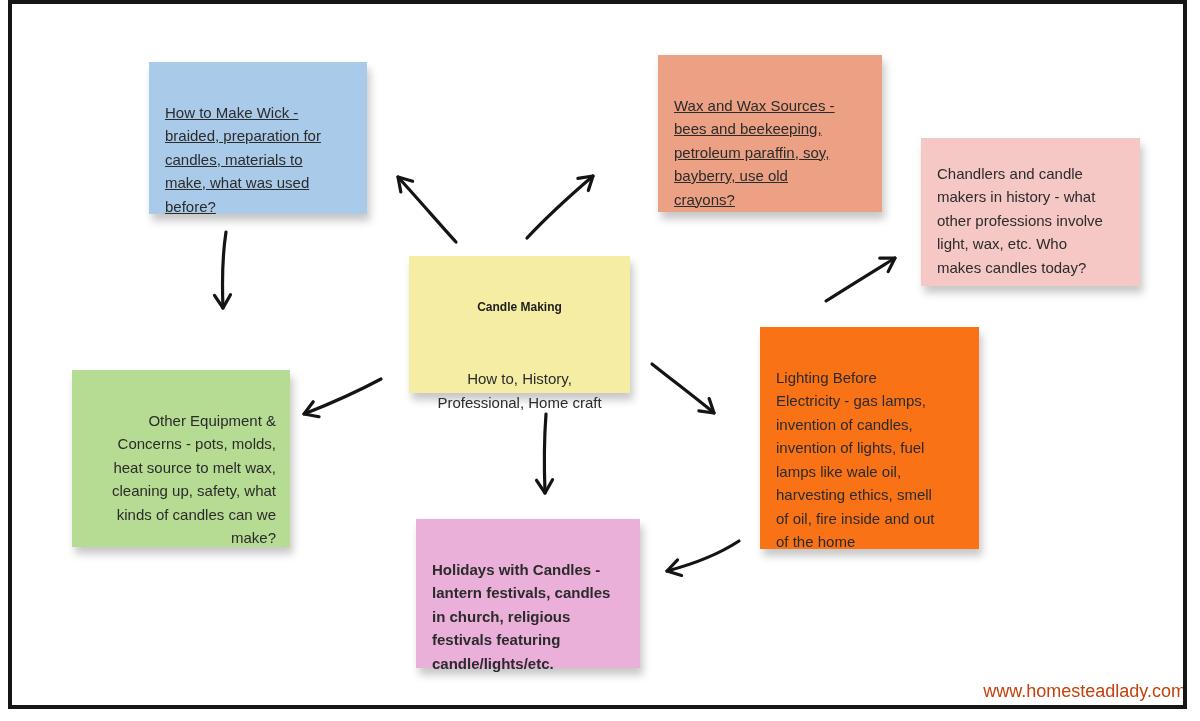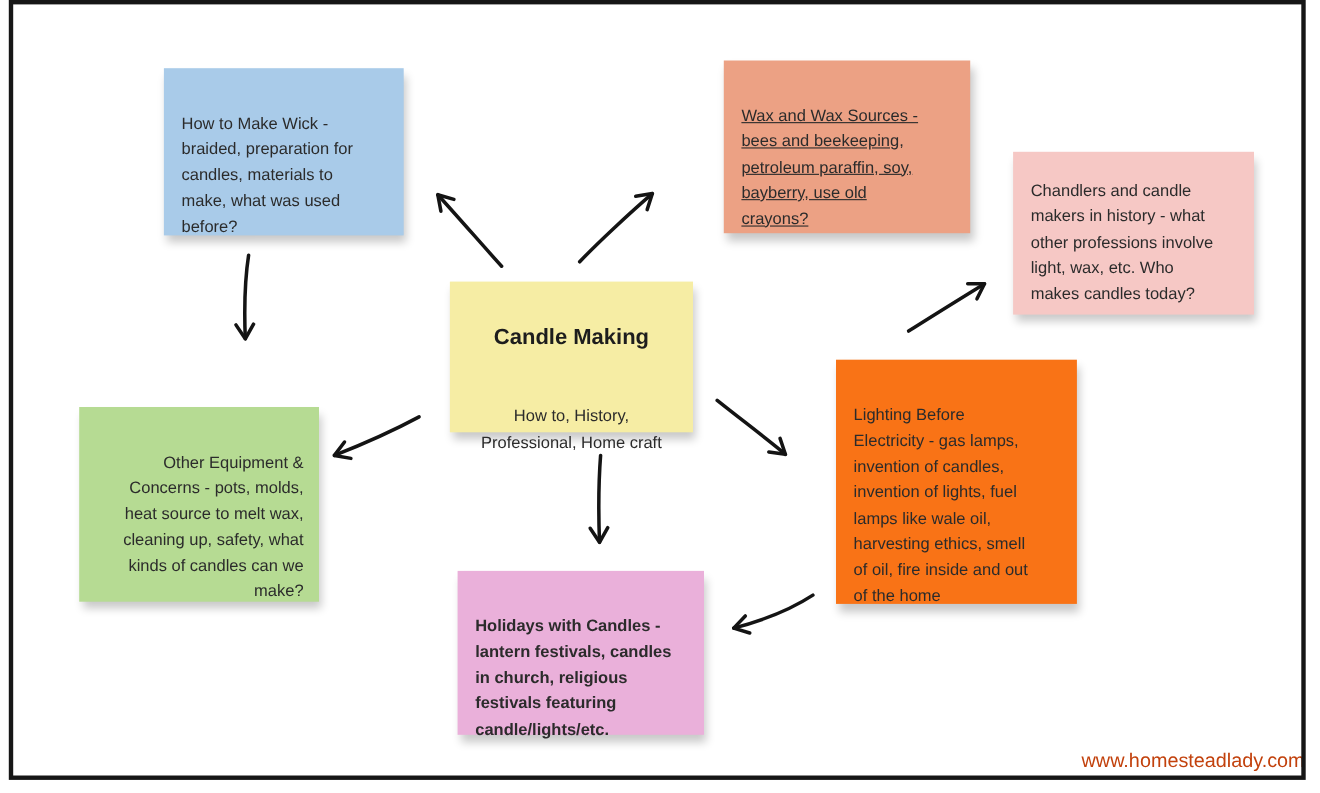--- a/index.html
+++ b/index.html
@@ -40,34 +40,34 @@
   .note {
     position: absolute;
     box-sizing: border-box;
     padding: 15px 14px 12px 16px;
     font-size: 15px;
     line-height: 23.5px;
     color: #2b2b2b;
     white-space: pre-line;
     box-shadow: 3px 7px 8px rgba(0,0,0,0.22);
   }
-  .note-wick      { left: 149px; top: 62px;  width: 218px; height: 152px; }
+  .note-wick      { left: 149px; top: 62px;  width: 218px; height: 152px; text-decoration: underline; }
   .note-wax       { left: 658px; top: 55px;  width: 224px; height: 157px; }
   .note-chandlers { left: 921px; top: 138px; width: 219px; height: 148px; padding-top: 0; }
   .note-lighting  { left: 760px; top: 327px; width: 219px; height: 222px; }
   .note-equipment { left: 72px;  top: 370px; width: 218px; height: 177px; text-align: right; }
   .note-holidays  { left: 416px; top: 519px; width: 224px; height: 149px; }
   .note-center {
     left: 409px; top: 256px; width: 221px; height: 137px;
     text-align: center;
     padding: 16px 10px 10px 10px;
   }
   .center-title {
     font-weight: bold;
-    font-size: 20px;
+    font-size: 12px;
     color: #1d1d1d;
     margin: 0 0 24px 0;
   }
   .center-body {
     font-size: 15px;
     line-height: 24px;
     white-space: pre-line;
   }
   .watermark {
     position: absolute;

